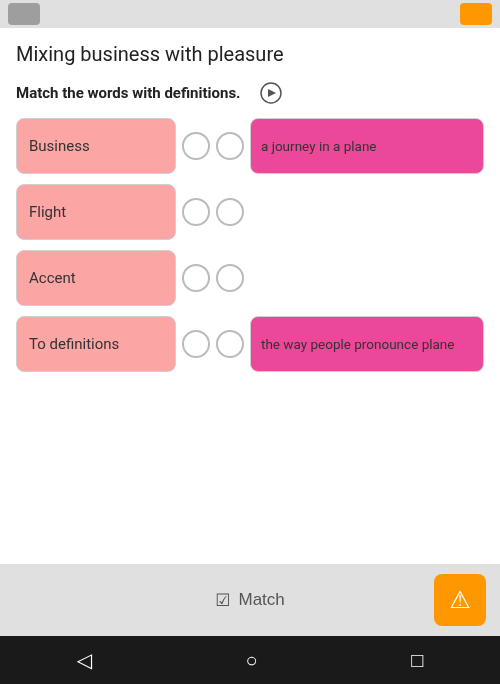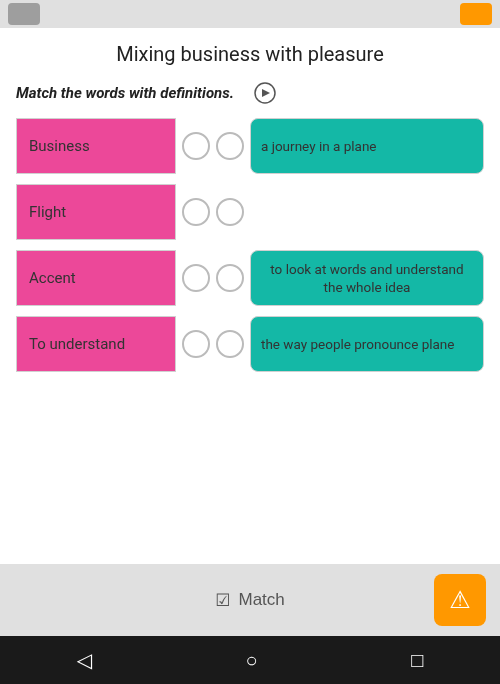--- a/index.html
+++ b/index.html
@@ -31,42 +31,40 @@
 
     .top-bar-btn.orange {
       background: #ff9800;
     }
 
     .main-content {
       flex: 1;
       background: #fff;
       padding: 14px 16px 2px 16px;
       overflow-y: auto;
-      text-align: center;
     }
 
     .page-title {
       font-size: 20px;
       font-weight: 400;
       color: #222;
       margin-bottom: 16px;
     }
 
     .instruction-row {
       display: flex;
       align-items: center;
       margin-bottom: 14px;
     }
 
     .instruction-text {
       font-size: 15px;
       font-weight: 700;
       color: #222;
       margin-right: 20px;
-      font-style: italic;
     }
 
     .audio-icon {
       width: 22px;
       height: 22px;
       display: inline-flex;
       align-items: center;
       justify-content: center;
       cursor: pointer;
     }
@@ -80,25 +78,25 @@
     .match-row {
       display: flex;
       align-items: center;
       gap: 6px;
     }
 
     .word-box {
       width: 160px;
       min-height: 56px;
       border: 1.5px solid #d0d0d0;
-      border-radius: 0;
+      border-radius: 8px;
       display: flex;
       align-items: center;
       padding: 8px 12px;
-      background: #ec4899;
+      background: #fca5a5;
       font-size: 15px;
       color: #333;
     }
 
     .radio-circle {
       width: 28px;
       height: 28px;
       border-radius: 50%;
       border: 2px solid #bbb;
       background: #fff;
@@ -109,21 +107,21 @@
     }
 
     .definition-box {
       flex: 1;
       min-height: 56px;
       border: 1.5px solid #d0d0d0;
       border-radius: 8px;
       display: flex;
       align-items: center;
       padding: 8px 10px;
-      background: #14b8a6;
+      background: #ec4899;
       font-size: 13.5px;
       color: #333;
       line-height: 1.35;
     }
 
     .radios-pair {
       display: flex;
       flex-direction: row;
       gap: 6px;
       align-items: center;
@@ -235,29 +233,26 @@
     </div>
 
     <div class="match-row">
       <div class="word-box">
         <span>Accent</span>
       </div>
       <div class="radios-pair">
         <div class="radio-circle"></div>
         <div class="radio-circle"></div>
       </div>
-      <div class="definition-box">
-        <span>to look at words and understand the whole idea</span>
-      </div>
-    </div>
-
-
-    <div class="match-row">
-      <div class="word-box">
-        <span>To understand</span>
+    </div>
+
+
+    <div class="match-row">
+      <div class="word-box">
+        <span>To definitions</span>
       </div>
       <div class="radios-pair">
         <div class="radio-circle"></div>
         <div class="radio-circle"></div>
       </div>
       <div class="definition-box">
         <span>the way people pronounce plane</span>
       </div>
     </div>
 

